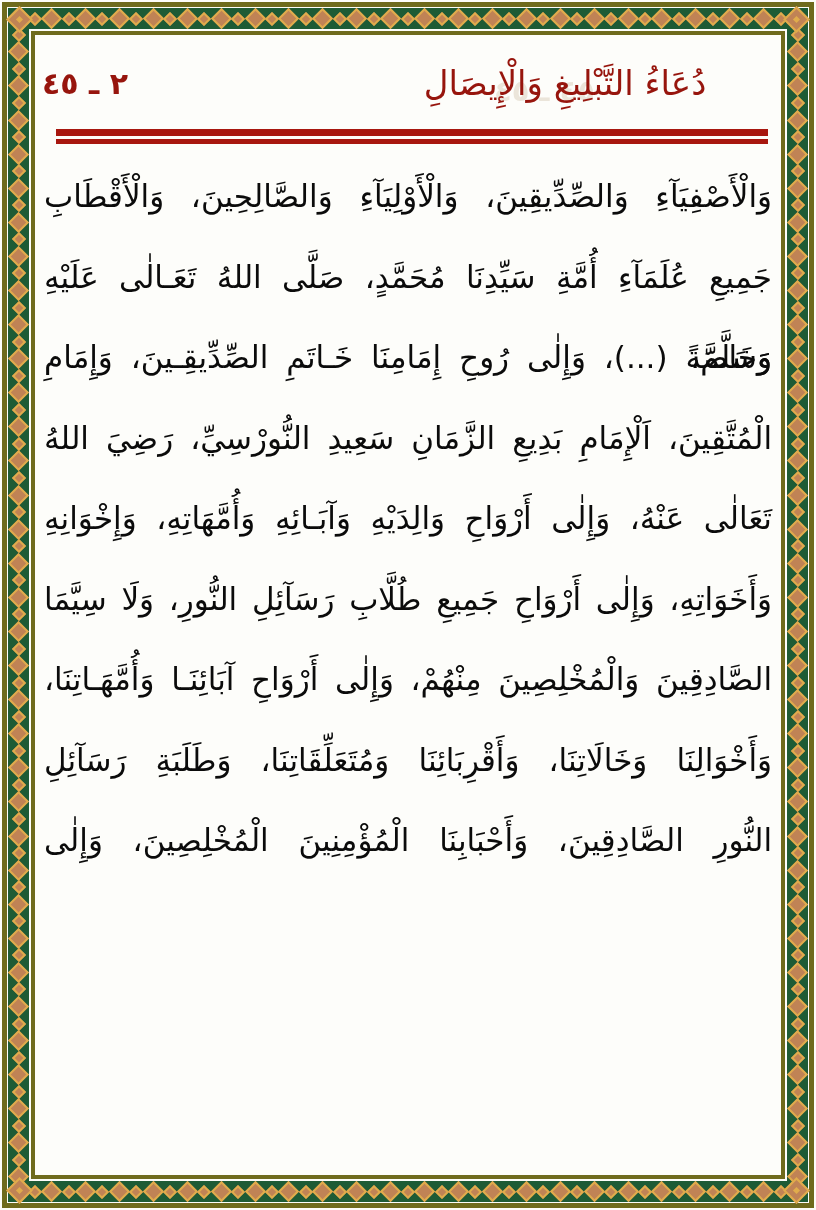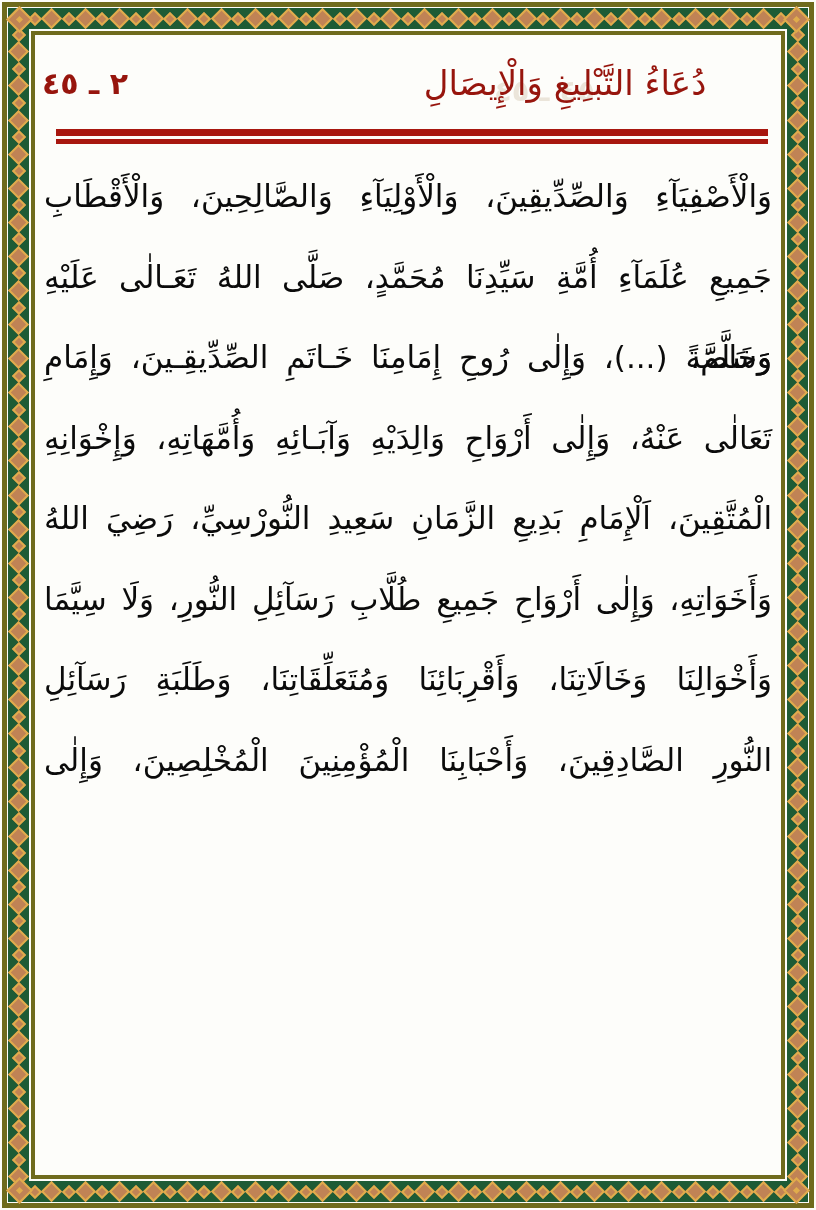--- a/index.html
+++ b/index.html
@@ -306,21 +306,22 @@
     <div class="header">
       <span class="page-label">٢ ـ ٤٥</span>
       <span class="ghost-label">٤٥ ـ ٤٥</span>
       <h1 class="title">دُعَاءُ التَّبْلِيغِ وَالْإِيصَالِ</h1>
       <div class="double-rule"></div>
     </div>
     <div class="body-text">
         <div class="text-line">وَالْأَصْفِيَآءِ وَالصِّدِّيقِينَ، وَالْأَوْلِيَآءِ وَالصَّالِحِينَ، وَالْأَقْطَابِ</div>
         <div class="text-line">جَمِيعِ عُلَمَآءِ أُمَّةِ سَيِّدِنَا مُحَمَّدٍ، صَلَّى اللهُ تَعَـالٰى عَلَيْهِ وَسَلَّمَ،</div>
         <div class="text-line">وَخَاصَّةً (...)، وَإِلٰى رُوحِ إِمَامِنَا خَـاتَمِ الصِّدِّيقِـينَ، وَإِمَامِ</div>
+        <div class="text-line">الْمُتَّقِينَ، اَلْإِمَامِ بَدِيعِ الزَّمَانِ سَعِيدِ النُّورْسِيِّ، رَضِيَ اللهُ</div>
         <div class="text-line">تَعَالٰى عَنْهُ، وَإِلٰى أَرْوَاحِ وَالِدَيْهِ وَآبَـائِهِ وَأُمَّهَاتِهِ، وَإِخْوَانِهِ</div>
-        <div class="text-line">الْمُتَّقِينَ، اَلْإِمَامِ بَدِيعِ الزَّمَانِ سَعِيدِ النُّورْسِيِّ، رَضِيَ اللهُ</div>
         <div class="text-line">وَأَخَوَاتِهِ، وَإِلٰى أَرْوَاحِ جَمِيعِ طُلَّابِ رَسَآئِلِ النُّورِ، وَلَا سِيَّمَا</div>
+        <div class="text-line">الصَّادِقِينَ وَالْمُخْلِصِينَ مِنْهُمْ، وَإِلٰى أَرْوَاحِ آبَائِنَـا وَأُمَّهَـاتِنَا،</div>
         <div class="text-line">وَأَخْوَالِنَا وَخَالَاتِنَا، وَأَقْرِبَائِنَا وَمُتَعَلِّقَاتِنَا، وَطَلَبَةِ رَسَآئِلِ</div>
         <div class="text-line">النُّورِ الصَّادِقِينَ، وَأَحْبَابِنَا الْمُؤْمِنِينَ الْمُخْلِصِينَ، وَإِلٰى</div>
       </div>
   </div>
 
 </div>
 
 </body></html>

